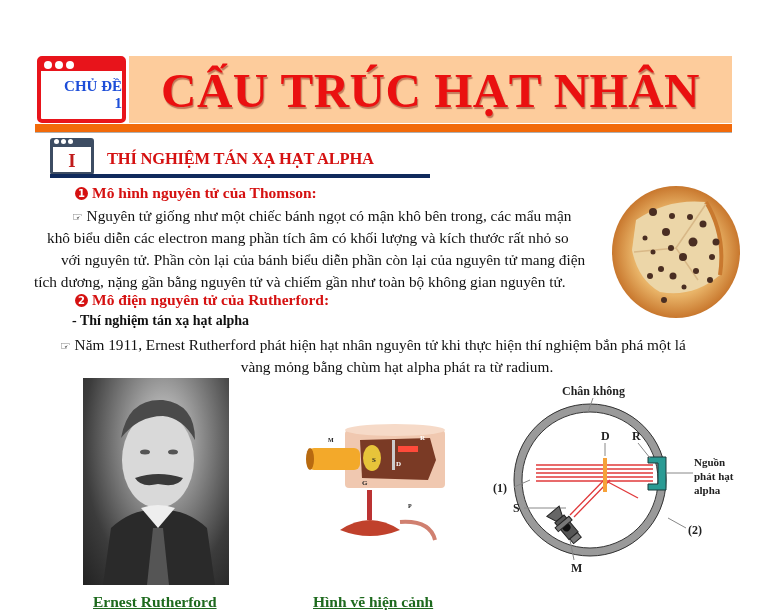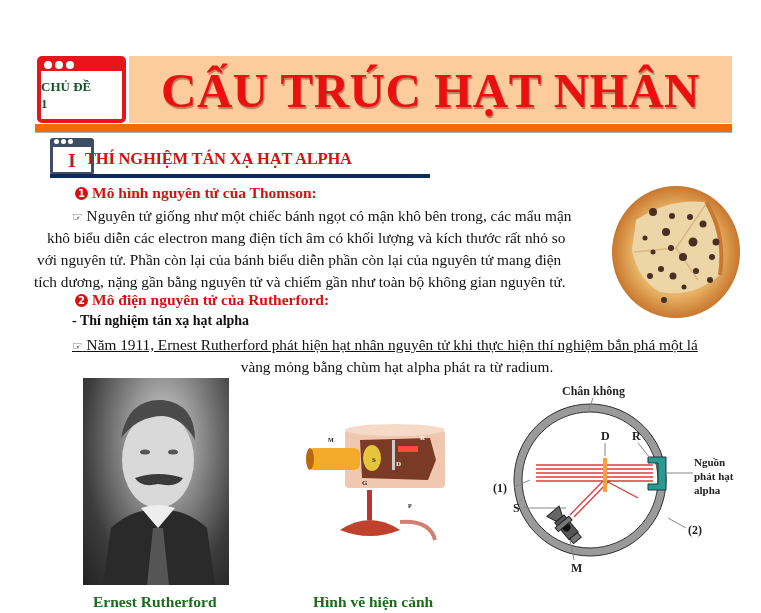--- a/index.html
+++ b/index.html
@@ -8,22 +8,22 @@
 
   
   .topic-box {
     position: absolute; left: 37px; top: 56px; width: 89px; height: 67px;
     border: 4px solid #e8141b; border-radius: 5px; background: #fff;
   }
   .topic-box .bar { position: absolute; left: -1px; top: -1px; right: -1px; height: 12px; background: #e8141b; }
   .topic-box .dots { position: absolute; left: 3px; top: 1px; display: flex; gap: 3px; }
   .topic-box .dots span { width: 8px; height: 8px; border-radius: 50%; background: #fff; display: block; }
   .topic-box .label {
-    position: absolute; left: 0; right: 0; top: 18px; text-align: left;
-    font-weight: bold; color: #14532d; font-size: 13px; line-height: 17px;
+    position: absolute; left: 0; right: 0; top: 18px; text-align: right;
+    font-weight: bold; color: #1d4ed8; font-size: 15px; line-height: 17px;
   }
   .title-band {
     position: absolute; left: 129px; top: 56px; width: 603px; height: 67px;
     background: #fdcc9c;
     padding-left: 32px;
   }
   .title-band .title {
     position: absolute; left: 0; right: 0; top: 6px; text-align: center;
     font-weight: bold; font-size: 49px; color: #ea1010; letter-spacing: 0.5px;
     text-shadow: 1px 2px 1px rgba(120,20,10,0.45);
@@ -31,21 +31,21 @@
   .orange-rule { position: absolute; left: 35px; top: 124px; width: 697px; height: 9px; background: #f26a0a; border-bottom: 1px solid #b0b0b0; }
 
   
   .sec-icon {
     position: absolute; left: 50px; top: 138px; width: 44px; height: 37px;
     border: 3px solid #3d4d63; border-top-width: 9px; border-radius: 3px; background: #fff;
   }
   .sec-icon .dots { position: absolute; left: 1px; top: -8px; display: flex; gap: 2px; }
   .sec-icon .dots span { width: 5px; height: 5px; border-radius: 50%; background: #fff; display: block; }
   .sec-icon .num { position: absolute; left: 0; right: 0; top: 3px; text-align: center; font-weight: bold; font-size: 19px; color: #c01b1b; }
-  .sec-title { position: absolute; left: 85px; top: 149px; font-weight: bold; font-size: 16.5px; color: #d51111; letter-spacing: -0.2px; }
+  .sec-title { position: absolute; left: 107px; top: 149px; font-weight: bold; font-size: 16.5px; color: #d51111; letter-spacing: -0.2px; }
   .sec-rule { position: absolute; left: 50px; top: 174px; width: 380px; height: 4px; background: #0f2a5c; }
 
   
   .para { position: absolute; font-size: 15.3px; line-height: 22px; color: #111; }
   .heading-red { position: absolute; font-weight: bold; font-size: 15.5px; color: #d51111; }
   .heading-black { position: absolute; font-weight: bold; font-size: 14px; color: #111; }
   .bullet-num {
     display: inline-block; width: 13px; height: 13px; border-radius: 50%; background: #d51111;
     color: #fff; font-size: 10px; line-height: 13px; text-align: center; vertical-align: 1px; margin-right: 4px;
     font-family: "DejaVu Sans", sans-serif; font-weight: bold;
@@ -56,21 +56,21 @@
   .cake {
     position: absolute; left: 608px; top: 180px; width: 136px; height: 140px;
   }
   .portrait {
     position: absolute; left: 83px; top: 378px; width: 146px; height: 207px;
     background: radial-gradient(ellipse at 55% 30%, #d9d9d9 0%, #8a8a8a 35%, #3c3c3c 70%, #222 100%);
     overflow: hidden;
   }
   .apparatus { position: absolute; left: 300px; top: 410px; width: 150px; height: 135px; }
   .section-diagram { position: absolute; left: 488px; top: 380px; width: 270px; height: 200px; }
-  .caption { position: absolute; font-weight: bold; font-size: 15.5px; color: #1e6a1e; }
+  .caption { position: absolute; font-weight: bold; font-size: 15.5px; color: #1e6a1e; text-decoration: underline; }
   svg text { font-family: "Liberation Serif", "DejaVu Serif", serif; font-weight: bold; }
 </style>
 </head>
 <body>
 
 <div class="topic-box">
   <div class="bar"></div>
   <div class="dots">
       <span></span>
       <span></span>
@@ -96,22 +96,22 @@
 </div>
 <div class="sec-title">THÍ NGHIỆM TÁN XẠ HẠT ALPHA</div>
 <div class="sec-rule"></div>
 
 <div class="heading-red" style="left:75px; top:184px;">
   <span class="bullet-num">1</span><span>Mô hình nguyên tử của Thomson:</span>
 </div>
 <div class="para" style="left:72px; top:205px; width:525px;">
   <span class="hand">☞</span> <span>Nguyên tử giống như một chiếc bánh ngọt có mận khô bên trong, các mẩu mận</span>
 </div>
-<div class="para" style="left:47px; top:227px; width:552px;">khô biểu diễn các electron mang điện tích âm có khối lượng và kích thước rất nhỏ so</div>
-<div class="para" style="left:37px; top:249px; width:552px;">với nguyên tử. Phần còn lại của bánh biểu diễn phần còn lại của nguyên tử mang điện</div>
+<div class="para" style="left:47px; top:227px; width:552px;">khô biểu diễn các electron mang phần tích âm có khối lượng và kích thước rất nhỏ so</div>
+<div class="para" style="left:47px; top:249px; width:552px;text-align:center;">với nguyên tử. Phần còn lại của bánh biểu diễn phần còn lại của nguyên tử mang điện</div>
 <div class="para" style="left:34px; top:271px; width:552px;">tích dương, nặng gần bằng nguyên tử và chiếm gần như toàn bộ không gian nguyên tử.</div>
 
 <svg class="cake" viewBox="0 0 136 140">
   <defs>
     <radialGradient id="crust" cx="50%" cy="50%" r="55%">
       <stop offset="60%" stop-color="#e9b468"></stop>
       <stop offset="90%" stop-color="#c9792f"></stop>
       <stop offset="100%" stop-color="#a85a22"></stop>
     </radialGradient>
   </defs>
@@ -139,21 +139,21 @@
     <circle cx="42" cy="96" r="3"></circle>
       <circle cx="76" cy="107" r="2.5"></circle>
       <circle cx="56" cy="120" r="3"></circle>
   </g>
 </svg>
 
 <div class="heading-red" style="left:75px; top:291px;">
   <span class="bullet-num">2</span><span>Mô điện nguyên tử của Rutherford:</span>
 </div>
 <div class="heading-black" style="left:72px; top:313px;">- Thí nghiệm tán xạ hạt alpha</div>
-<div class="para" style="left:72px; top:334px; width:680px;text-decoration:underline;">
+<div class="para" style="left:60px; top:334px; width:680px;">
   <span class="hand">☞</span> <span>Năm 1911, Ernest Rutherford phát hiện hạt nhân nguyên tử khi thực hiện thí nghiệm bắn phá một lá</span>
 </div>
 <div class="para" style="left:47px; top:356px; width:700px;text-align:center;">vàng mỏng bằng chùm hạt alpha phát ra từ radium.</div>
 
 <div class="portrait">
   <svg width="146" height="207" viewBox="0 0 146 207">
     <ellipse cx="75" cy="82" rx="36" ry="48" fill="#d9d9d9"></ellipse>
     <path d="M38 60 Q45 20 80 22 Q112 26 112 62 Q100 40 80 38 Q55 38 38 60 Z" fill="#4a4a4a"></path>
     <path d="M52 100 Q75 92 100 100 Q95 110 75 106 Q58 110 52 100 Z" fill="#3a3a3a"></path>
     <ellipse cx="62" cy="74" rx="5" ry="2.5" fill="#555"></ellipse>

